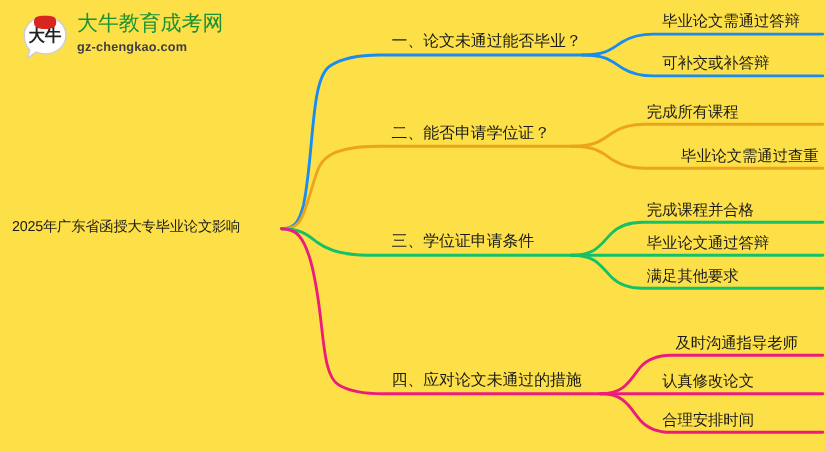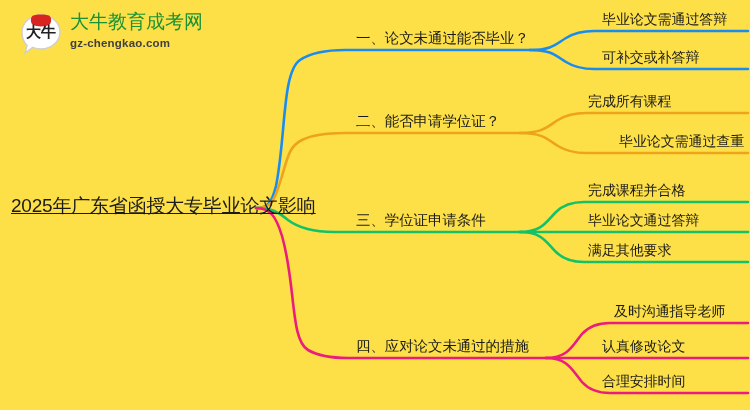--- a/index.html
+++ b/index.html
@@ -62,24 +62,23 @@
     white-space: nowrap;
   }
 
   
   .node {
     position: absolute;
     white-space: nowrap;
     color: #1a1a1a;
   }
   .root-node {
-    font-size: 19px;
+    font-size: 13px;
     line-height: 18px;
     letter-spacing: -0.2px;
-    text-decoration: underline;
   }
   .branch-node {
     font-size: 14.5px;
     line-height: 18px;
     letter-spacing: -0.1px;
   }
   .leaf-node {
     font-size: 14px;
     line-height: 18px;
     letter-spacing: -0.1px;

